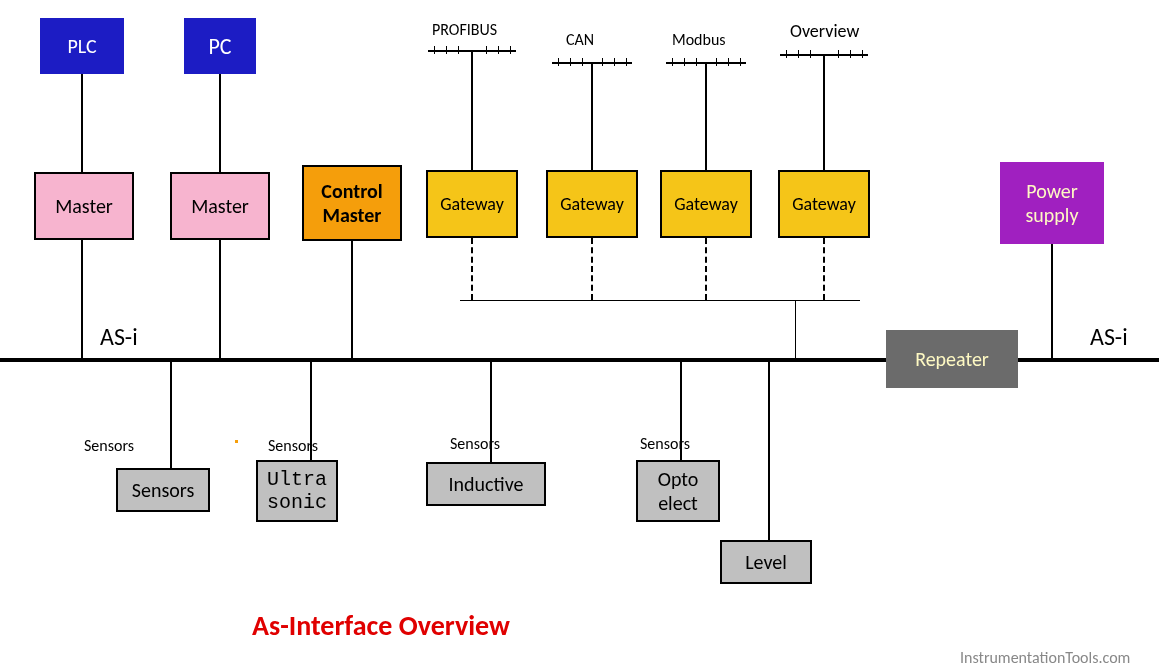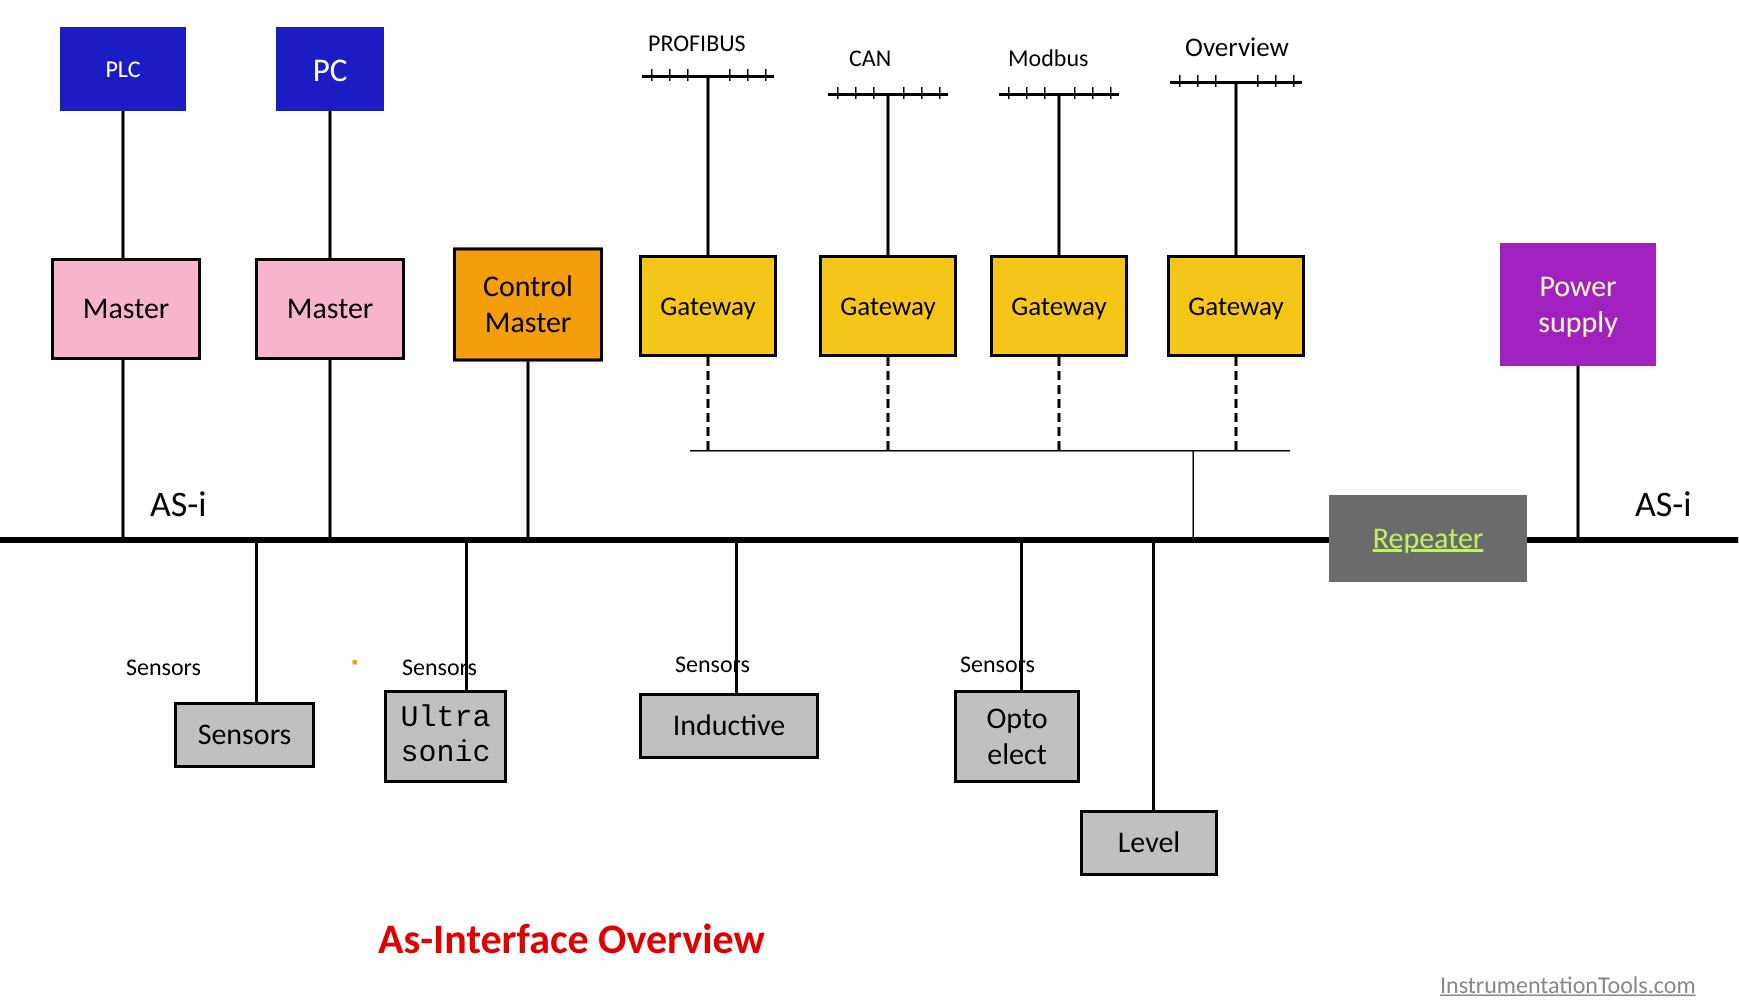--- a/index.html
+++ b/index.html
@@ -20,39 +20,38 @@
     justify-content: center;
     text-align: center;
     box-sizing: border-box;
     font-size: 20px;
   }
   .box.blue { background: #1c1cc4; color: #fff; border-color: #1c1cc4;}
   .box.pink { background: #f7b4cf; color: #000; border-color: #000;}
   .box.orange { background: #f59e0b; color: #000; border-color: #000;}
   .box.yellow { background: #f5c518; color: #000; border-color: #000;}
   .box.purple { background: #a020c0; color: #fef9c3; border-color: #a020c0;}
-  .box.darkgray { background: #6b6b6b; color: #bef264; border-color: #6b6b6b; text-decoration: underline;}
+  .box.darkgray { background: #6b6b6b; color: #fef9c3; border-color: #6b6b6b;}
   .box.lightgray { background: #c0c0c0; color: #000; border-color: #000;}
   .label {
     position: absolute;
     font-size: 20px;
     color: #000;
   }
   .as-i {
     font-size: 24px;
   }
   .title {
     color: #e00000;
     font-size: 28px;
     font-weight: bold;
   }
   .source {
     color: #888;
     font-size: 16px;
-    text-decoration: underline;
   }
   .vline {
     position: absolute;
     width: 0;
     border-left: 2px solid #000;
   }
   .vline.thin { border-left: 1px solid #000; }
   .vline.dashed { border-left: 2px dashed #000; }
   .hline {
     position: absolute;
@@ -67,39 +66,39 @@
   .tick {
     position: absolute;
     width: 0;
     height: 8px;
     border-left: 1.5px solid #000;
   }
 </style>
 </head>
 <body>
 
-<div class="box blue" style="left:40px; top:18px; width:84px; height:56px; font-size:16px;">
+<div class="box blue" style="left:40px; top:18px; width:84px; height:56px; font-size:20px;">
   <span style="white-space:pre-line;">PLC</span>
 </div>
 <div class="box blue" style="left:184px; top:18px; width:72px; height:56px; font-size:22px;">
   <span style="white-space:pre-line;">PC</span>
 </div>
 
 <div class="vline" style="left:81px; top:74px; height:98px;"></div>
 <div class="vline" style="left:219px; top:74px; height:98px;"></div>
 
 <div class="box pink" style="left:34px; top:172px; width:100px; height:68px;">
   <span>Master</span>
 </div>
 <div class="box pink" style="left:170px; top:172px; width:100px; height:68px;">
   <span>Master</span>
 </div>
 
 <div class="box orange" style="left:302px; top:165px; width:100px; height:76px; white-space:pre-line;">
-  <span style="white-space:pre-line;">Control
+  <span style="white-space:pre-line;font-weight:bold;">Control
 Master</span>
 </div>
 
 <div class="box yellow" style="left:426px; top:170px; width:92px; height:68px; font-size:18px;">
   <span>Gateway</span>
 </div>
 <div class="box yellow" style="left:546px; top:170px; width:92px; height:68px; font-size:18px;">
   <span>Gateway</span>
 </div>
 <div class="box yellow" style="left:660px; top:170px; width:92px; height:68px; font-size:18px;">

